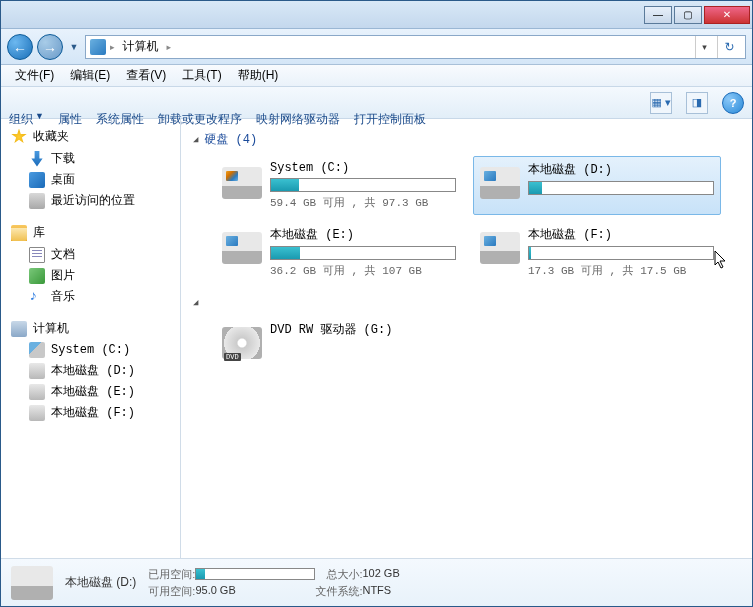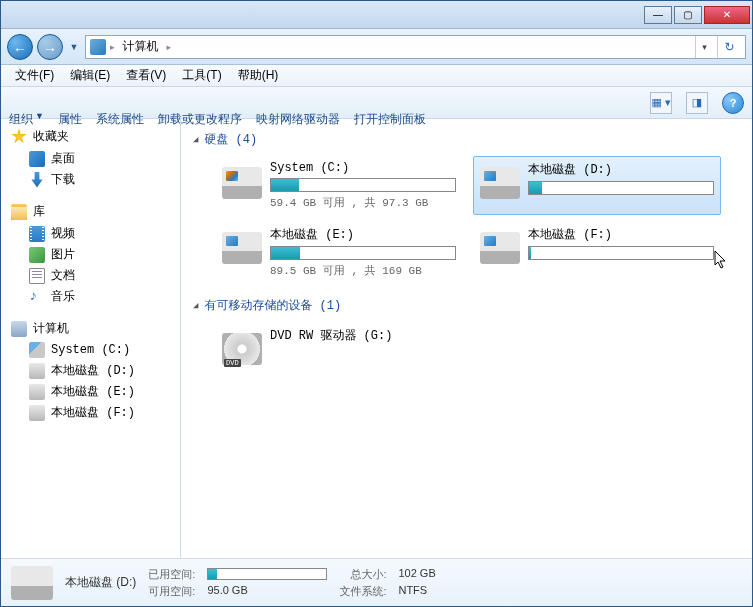--- a/index.html
+++ b/index.html
@@ -76,21 +76,21 @@
 .drv-icon.dvd::before{content:'DVD';position:absolute;bottom:-2px;left:2px;font-size:7px;background:#444;color:#fff;padding:0 2px;border-radius:1px;}
 .drv-info { flex: 1; }
 .drv-name { margin-bottom: 3px; }
 .drv-bar { height: 14px; border: 1px solid #888; background: #fff; position: relative; margin-bottom: 3px; }
 .drv-fill { height: 100%; background: linear-gradient(to bottom, #3ac0d0, #1a9ab0); }
 .drv-stat { color: #666; font-size: 11px; }
 
 .status { height: 48px; border-top: 1px solid #d0dce8; background: linear-gradient(to bottom, #f4f9fe, #e8f2fa); display: flex; align-items: center; padding: 4px 10px; gap: 12px; }
 .status .big-icon { width: 42px; height: 34px; background: linear-gradient(to bottom, #e8e8e8 60%, #b0b0b0 60%); border-radius: 3px; }
 .status .sname { color: #333; }
-.status .grid { display: grid; grid-template-columns: auto auto auto auto; gap: 2px 12px; font-size: 11px; }
+.status .grid { display: grid; grid-template-columns: auto auto auto auto; gap: 2px 0; font-size: 11px; }
 .status .lbl { color: #666; text-align: right; }
 .status .val { color: #333; }
 .mini-bar { width: 120px; height: 12px; border: 1px solid #888; background: #fff; display: inline-block; vertical-align: middle; position: relative; }
 .mini-fill { height: 100%; background: linear-gradient(to bottom, #3ac0d0, #1a9ab0); }
 
 .cursor { position: absolute; top: 250px; left: 714px; width: 14px; height: 20px; pointer-events: none; }
 .cursor svg { width: 14px; height: 20px; }
 </style>
 </head>
 <body>
@@ -144,44 +144,44 @@
   </div>
 
   <div class="body">
     <div class="sidebar">
       <div class="sb-group">
         <div class="sb-head">
             <span class="ico ico-star"></span>
             <span>收藏夹</span>
           </div>
         <div class="sb-item">
+            <span class="ico ico-dl"></span>
+            <span>下载</span>
+          </div>
+        <div class="sb-item">
             <span class="ico ico-desk"></span>
             <span>桌面</span>
           </div>
         <div class="sb-item">
-            <span class="ico ico-dl"></span>
-            <span>下载</span>
+            <span class="ico ico-recent"></span>
+            <span>最近访问的位置</span>
           </div>
       </div>
       <div class="sb-group">
         <div class="sb-head">
             <span class="ico ico-lib"></span>
             <span>库</span>
           </div>
         <div class="sb-item">
-            <span class="ico ico-vid"></span>
-            <span>视频</span>
+            <span class="ico ico-doc"></span>
+            <span>文档</span>
           </div>
         <div class="sb-item">
             <span class="ico ico-pic"></span>
             <span>图片</span>
-          </div>
-        <div class="sb-item">
-            <span class="ico ico-doc"></span>
-            <span>文档</span>
           </div>
         <div class="sb-item">
             <span class="ico ico-mus">♪</span>
             <span>音乐</span>
           </div>
       </div>
       <div class="sb-group">
         <div class="sb-head sel">
             <span class="ico ico-comp"></span>
             <span>计算机</span>
@@ -230,37 +230,37 @@
               </div>
           </div>
         </div>
         <div class="drive">
           <div class="drv-icon"></div>
           <div class="drv-info">
             <div class="drv-name">本地磁盘 (E:)</div>
             <div class="drv-bar">
                 <div class="drv-fill" style="width:16%"></div>
               </div>
-            <div class="drv-stat">89.5 GB 可用 , 共 169 GB</div>
+            <div class="drv-stat">36.2 GB 可用 , 共 107 GB</div>
           </div>
         </div>
         <div class="drive">
           <div class="drv-icon"></div>
           <div class="drv-info">
             <div class="drv-name">本地磁盘 (F:)</div>
             <div class="drv-bar">
                 <div class="drv-fill" style="width:1%"></div>
               </div>
+            <div class="drv-stat">17.3 GB 可用 , 共 17.5 GB</div>
           </div>
         </div>
       </div>
 
       <div class="section-head">
           <span class="tri">◢</span>
-          <span>有可移动存储的设备 (1)</span>
         </div>
       <div class="drives">
         <div class="drive">
           <div class="drv-icon dvd"></div>
           <div class="drv-info">
             <div class="drv-name">DVD RW 驱动器 (G:)</div>
           </div>
         </div>
       </div>
     </div>

